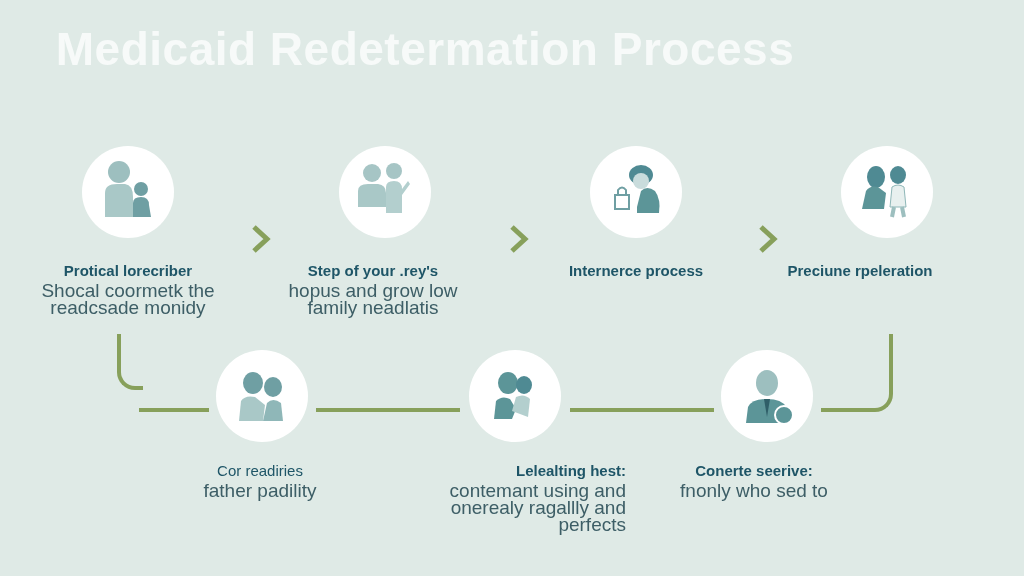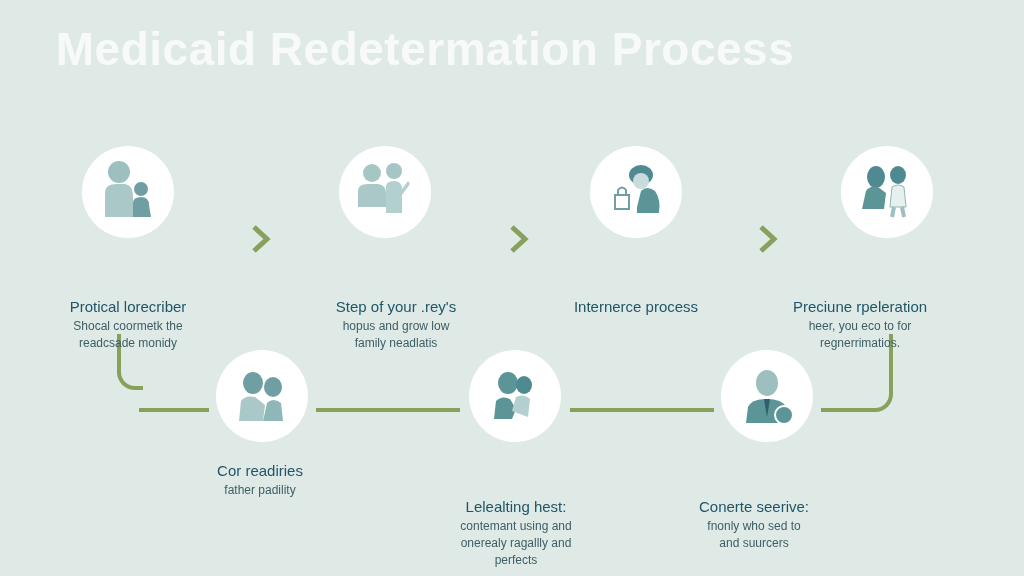--- a/index.html
+++ b/index.html
@@ -14,22 +14,22 @@
     text-align:center; font-size:46px; font-weight:bold;
     color:#f7faf9; letter-spacing:0.5px;
   }
   .circle {
     position:absolute; width:92px; height:92px; border-radius:50%;
     background:#ffffff; display:flex; align-items:center; justify-content:center;
   }
   .circle svg { width:70px; height:70px; }
   .step-text { position:absolute; width:220px; text-align:center; }
   .step-title { font-size:15px; color:#1e5567; font-weight:normal; margin-bottom:3px; }
-  .step-title.b { font-weight:normal;margin-top:36px; }
-  .step-desc { font-size:12px; color:#3d5e66; line-height:17px; }
+  .step-title.b { font-weight:bold; }
+  .step-desc { font-size:19px; color:#3d5e66; line-height:17px; }
   .chev { position:absolute; width:22px; height:30px; }
   .line { position:absolute; background:#87a05b; }
   .corner { position:absolute; border:4px solid #87a05b; }
 </style>
 </head>
 <body>
 
 <div class="title">Medicaid Redetermation Process</div>
 
 <svg class="chev" style="left:250px; top:224px;" viewBox="0 0 22 30">
@@ -66,21 +66,21 @@
 </div>
 
 <div class="circle" style="left:339px; top:146px;">
   <svg viewBox="0 0 70 70">
     <circle cx="22" cy="16" r="9" fill="#a6c5c5"></circle>
     <path d="M8 50 L8 34 Q8 27 18 27 L28 27 Q36 28 36 36 L36 50 Z" fill="#a9c8c7"></path>
     <circle cx="44" cy="14" r="8" fill="#a6c5c5"></circle>
     <path d="M36 56 L36 30 Q36 24 44 24 Q52 24 52 32 L58 24 L60 27 L52 38 L52 56 Z" fill="#b3cfce"></path>
   </svg>
 </div>
-<div class="step-text" style="left:286px; top:262px;">
+<div class="step-text" style="left:263px; top:262px;">
   <div class="step-title b">Step of your .rey's</div>
   <div class="step-desc">
     <div>hopus and grow low</div>
     <div>family neadlatis</div>
   </div>
 </div>
 
 <div class="circle" style="left:590px; top:146px;">
   <svg viewBox="0 0 70 70">
     <ellipse cx="40" cy="18" rx="12" ry="10" fill="#4f8a93"></ellipse>
@@ -98,24 +98,20 @@
   <svg viewBox="0 0 70 70">
     <ellipse cx="24" cy="20" rx="9" ry="11" fill="#4f8a93"></ellipse>
     <path d="M10 52 L14 34 Q18 28 26 30 L34 36 L32 52 Z" fill="#5c9598"></path>
     <ellipse cx="46" cy="18" rx="8" ry="9" fill="#4f8a93"></ellipse>
     <path d="M38 50 L40 30 Q46 26 52 30 L54 50 Z" fill="#e8f0ef" stroke="#8fb7b8"></path>
     <path d="M42 50 L40 60 M50 50 L52 60" stroke="#9dbfbf" stroke-width="4"></path>
   </svg>
 </div>
 <div class="step-text" style="left:750px; top:262px;">
   <div class="step-title b">Preciune rpeleration</div>
-  <div class="step-desc">
-    <div>heer, you eco to for</div>
-    <div>regnerrimatios.</div>
-  </div>
 </div>
 
 <div class="circle" style="left:216px; top:350px;">
   <svg viewBox="0 0 70 70">
     <ellipse cx="26" cy="22" rx="10" ry="11" fill="#6f9fa3"></ellipse>
     <path d="M12 60 L14 40 Q18 34 28 36 L38 44 L36 60 Z" fill="#a9c8c7"></path>
     <ellipse cx="46" cy="26" rx="9" ry="10" fill="#6f9fa3"></ellipse>
     <path d="M36 60 L40 42 Q46 36 54 42 L56 60 Z" fill="#8fb7b8"></path>
   </svg>
 </div>
@@ -127,36 +123,35 @@
 </div>
 
 <div class="circle" style="left:469px; top:350px;">
   <svg viewBox="0 0 70 70">
     <ellipse cx="28" cy="22" rx="10" ry="11" fill="#5c9598"></ellipse>
     <path d="M14 58 L16 40 Q22 34 30 38 L36 48 L32 58 Z" fill="#5c9598"></path>
     <ellipse cx="44" cy="24" rx="8" ry="9" fill="#4f8a93"></ellipse>
     <path d="M32 50 L36 36 Q44 32 50 38 L48 56 Z" fill="#b3cfce"></path>
   </svg>
 </div>
-<div class="step-text" style="left:406px; top:462px;">
+<div class="step-text" style="left:406px; top:462px;text-align:right;">
   <div class="step-title b">Lelealting hest:</div>
   <div class="step-desc">
     <div>contemant using and</div>
     <div>onerealy ragallly and</div>
     <div>perfects</div>
   </div>
 </div>
 
 <div class="circle" style="left:721px; top:350px;">
   <svg viewBox="0 0 70 70">
     <ellipse cx="35" cy="22" rx="11" ry="13" fill="#9dbfbf"></ellipse>
     <path d="M14 62 L16 46 Q20 38 35 38 Q50 38 54 46 L56 62 Z" fill="#5c9598"></path>
     <path d="M32 38 L35 56 L38 38 Z" fill="#2f5f68"></path>
     <circle cx="52" cy="54" r="9" fill="#5c9598" stroke="#ffffff" stroke-width="2"></circle>
   </svg>
 </div>
 <div class="step-text" style="left:644px; top:462px;">
   <div class="step-title b">Conerte seerive:</div>
   <div class="step-desc">
     <div>fnonly who sed to</div>
-    <div>and suurcers</div>
   </div>
 </div>
 
 </body></html>

